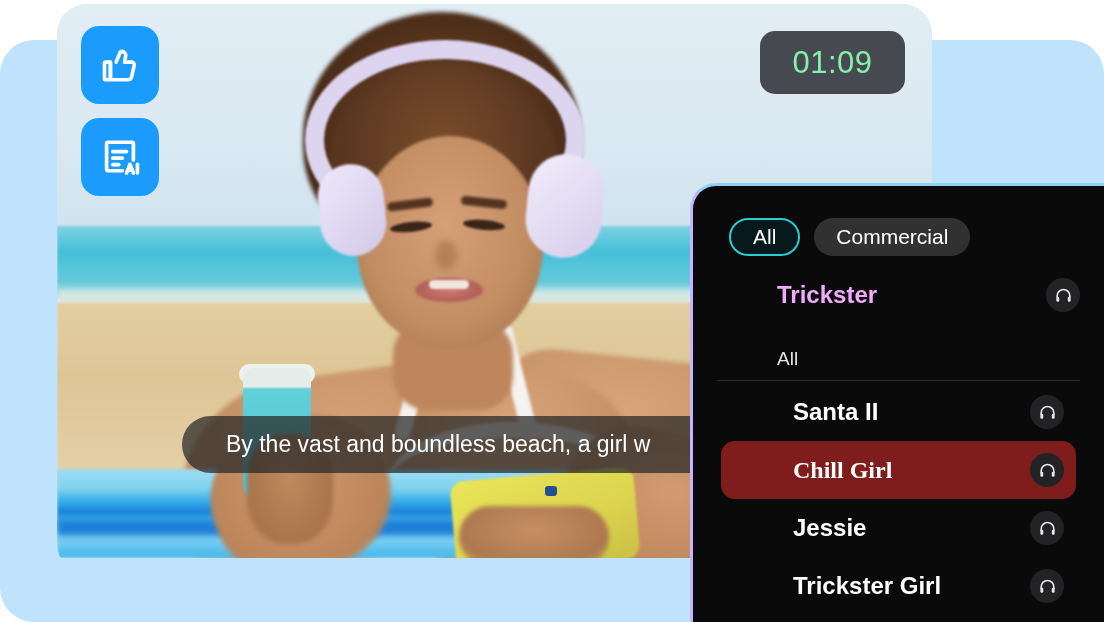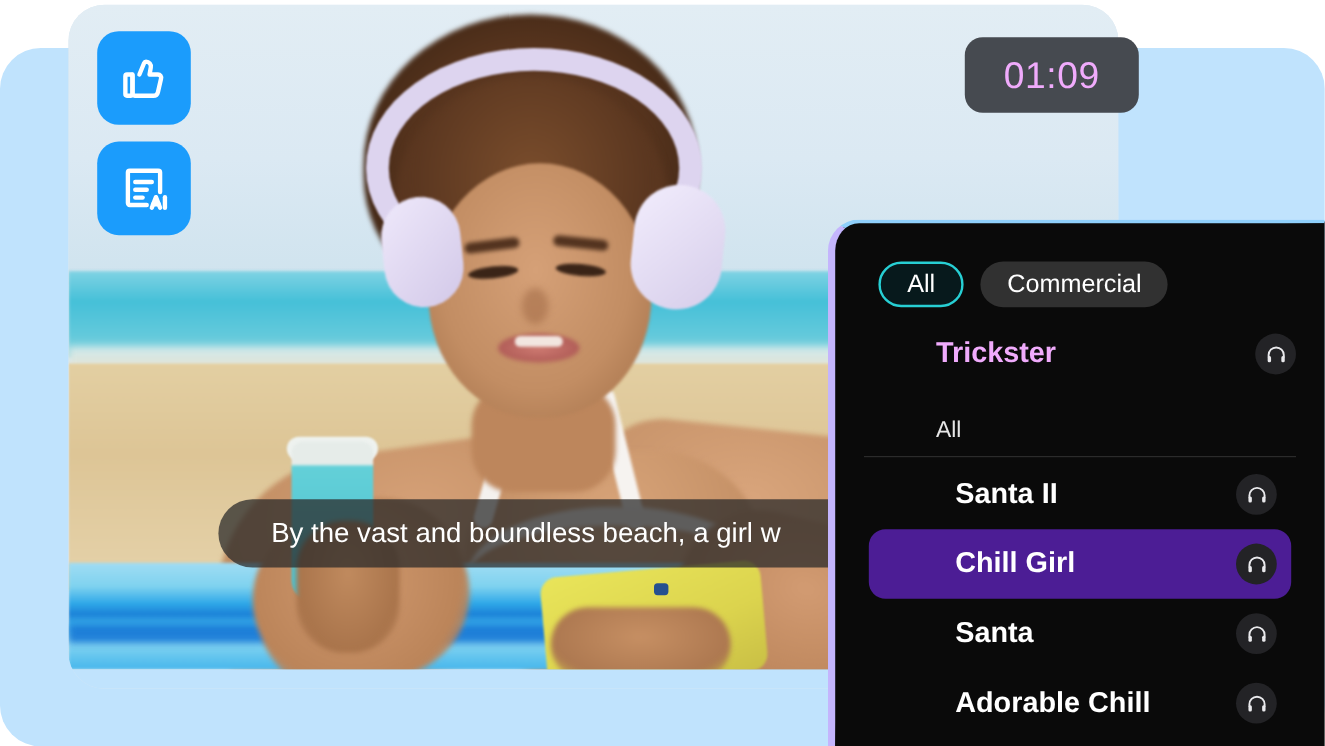--- a/index.html
+++ b/index.html
@@ -236,30 +236,30 @@
     align-items: center;
     justify-content: center;
   }
   .icon-btn svg { display: block; }
   #like-btn { left: 81px; top: 26px; }
   #ai-script-btn { left: 81px; top: 118px; }
 
   
   .timer-badge {
     position: absolute;
-    left: 804px;
+    left: 760px;
     top: 31px;
     width: 145px;
     height: 63px;
     background: #464a50;
     border-radius: 15px;
     display: flex;
     align-items: center;
     justify-content: center;
-    color: #f0abfc;
+    color: #86efac;
     font-size: 31px;
     letter-spacing: .5px;
   }
 
   
   .caption-bar {
     position: absolute;
     left: 125px;
     top: 412px;
     width: 640px;
@@ -279,21 +279,21 @@
 
   
   .voice-panel {
     position: absolute;
     left: 690px;
     top: 183px;
     width: 414px;
     height: 439px;
     background: #0a0a0a;
     border-top: 3px solid #8fd0fb;
-    border-left: 6px solid #c4b5fd;
+    border-left: 3px solid #c4b5fd;
     border-top-left-radius: 26px;
     box-sizing: border-box;
     overflow: hidden;
   }
 
   .chips {
     display: flex;
     align-items: center;
     gap: 14px;
     padding: 32px 0 0 36px;
@@ -346,21 +346,22 @@
   }
   .voice-row {
     display: flex;
     align-items: center;
     justify-content: space-between;
     height: 58px;
     padding: 0 12px 0 72px;
     border-radius: 14px;
   }
   .voice-row.selected {
-    background: #4c1d95;
+    background: #7f1d1d;
+    font-family: Liberation Serif, serif;
   }
   .voice-row .vname {
     font-size: 24px;
     font-weight: bold;
     color: #ffffff;
   }
 
   .hp-icon {
     width: 34px;
     height: 34px;
@@ -499,32 +500,32 @@
         <span class="hp-icon">
           <svg width="19" height="19" viewBox="0 0 24 24" fill="none" stroke="#e9e9ec" stroke-width="2" stroke-linecap="round" stroke-linejoin="round">
             <path d="M4 14.5v-2a8 8 0 0 1 16 0v2"></path>
             <rect x="3" y="13.6" width="3.6" height="6.4" rx="1.6" fill="#e9e9ec" stroke="none"></rect>
             <rect x="17.4" y="13.6" width="3.6" height="6.4" rx="1.6" fill="#e9e9ec" stroke="none"></rect>
           </svg>
         </span>
       </div>
 
       <div class="voice-row">
-        <span class="vname">Santa</span>
+        <span class="vname">Jessie</span>
         <span class="hp-icon">
           <svg width="19" height="19" viewBox="0 0 24 24" fill="none" stroke="#e9e9ec" stroke-width="2" stroke-linecap="round" stroke-linejoin="round">
             <path d="M4 14.5v-2a8 8 0 0 1 16 0v2"></path>
             <rect x="3" y="13.6" width="3.6" height="6.4" rx="1.6" fill="#e9e9ec" stroke="none"></rect>
             <rect x="17.4" y="13.6" width="3.6" height="6.4" rx="1.6" fill="#e9e9ec" stroke="none"></rect>
           </svg>
         </span>
       </div>
 
       <div class="voice-row">
-        <span class="vname">Adorable Chill</span>
+        <span class="vname">Trickster Girl</span>
         <span class="hp-icon">
           <svg width="19" height="19" viewBox="0 0 24 24" fill="none" stroke="#e9e9ec" stroke-width="2" stroke-linecap="round" stroke-linejoin="round">
             <path d="M4 14.5v-2a8 8 0 0 1 16 0v2"></path>
             <rect x="3" y="13.6" width="3.6" height="6.4" rx="1.6" fill="#e9e9ec" stroke="none"></rect>
             <rect x="17.4" y="13.6" width="3.6" height="6.4" rx="1.6" fill="#e9e9ec" stroke="none"></rect>
           </svg>
         </span>
       </div>
 
     </div>

